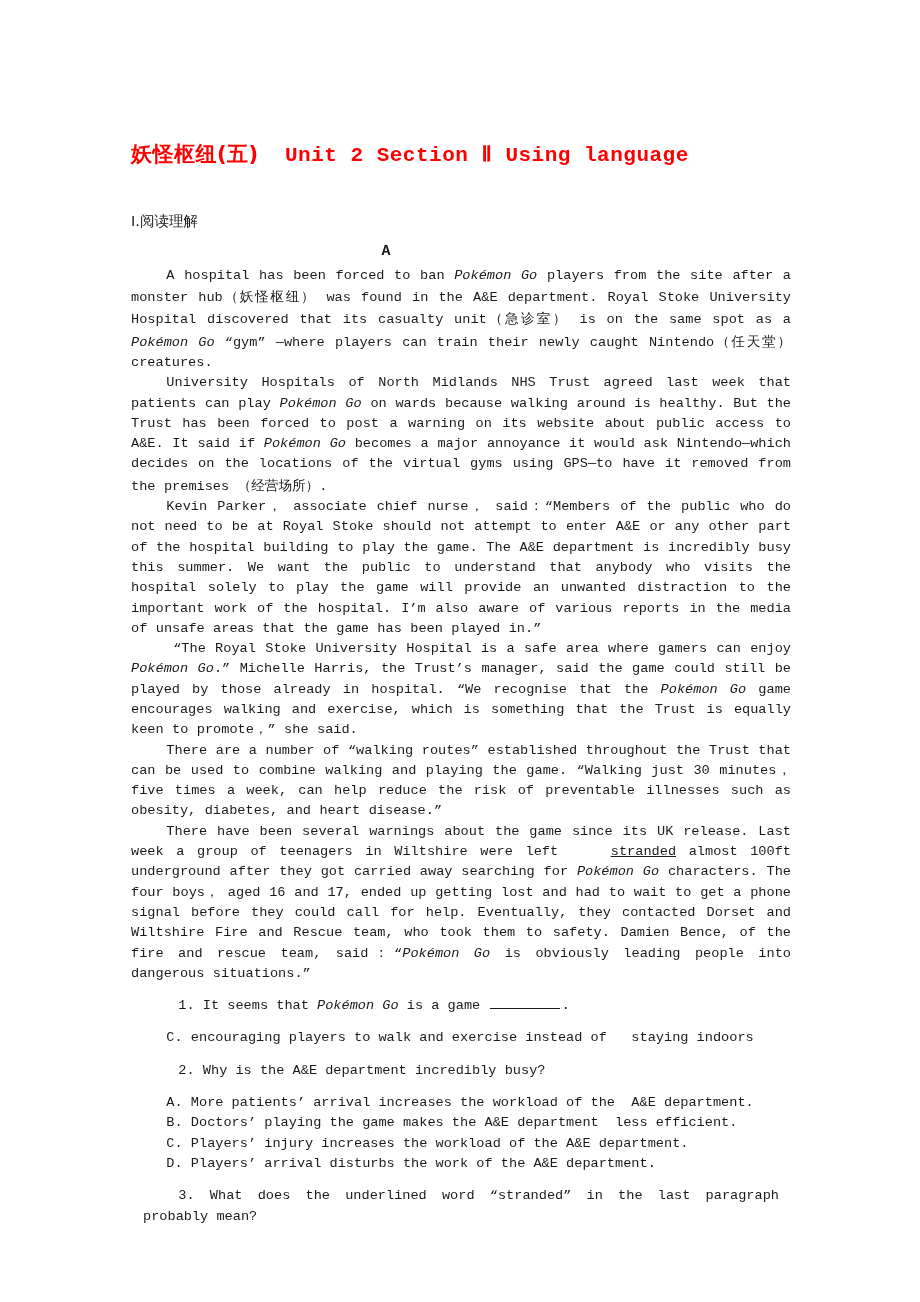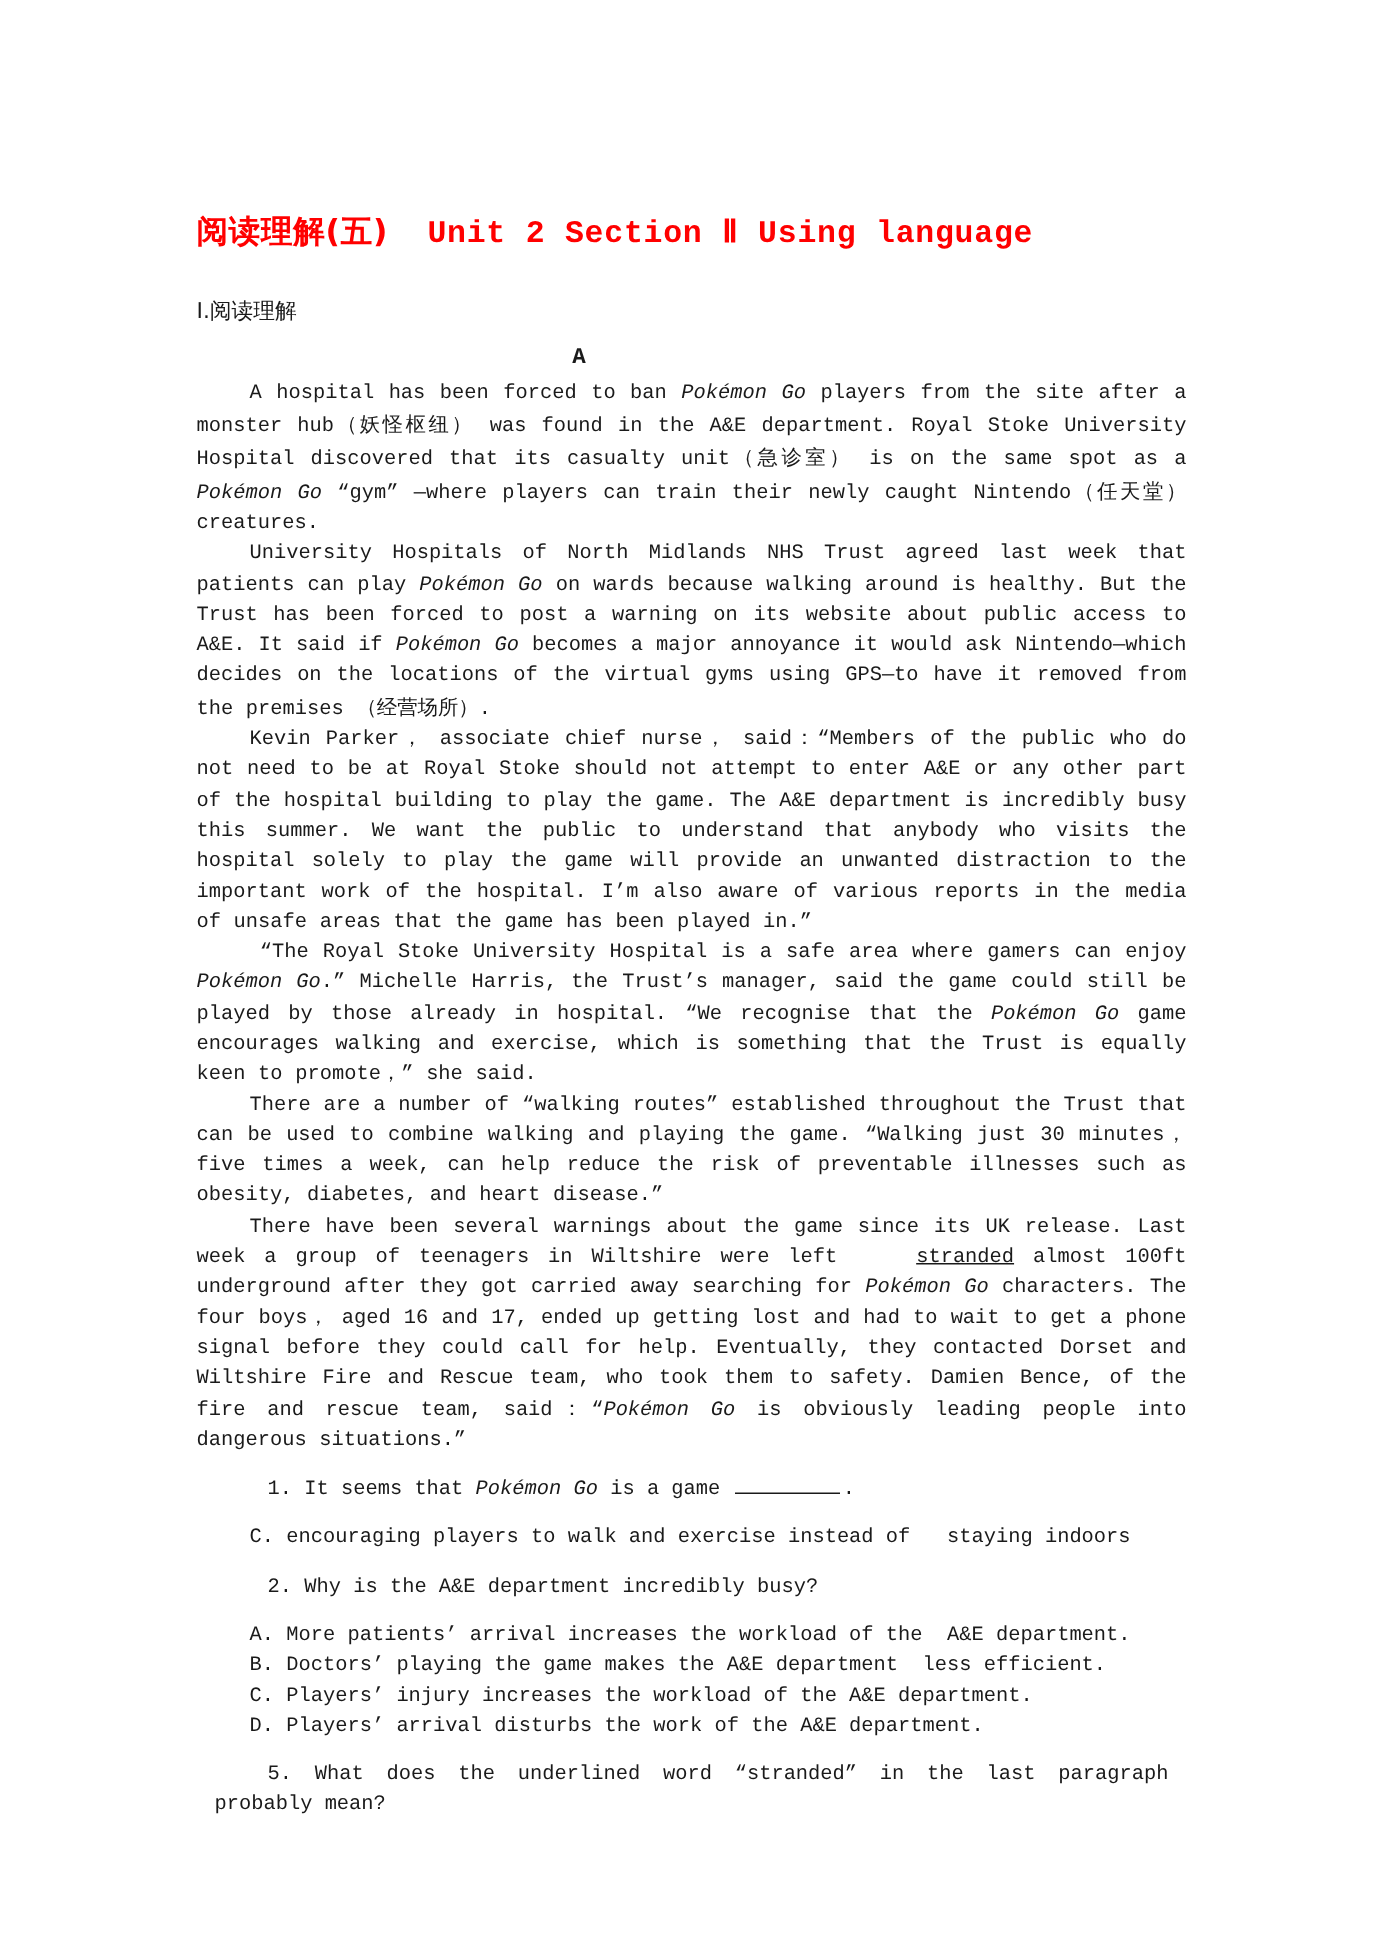--- a/index.html
+++ b/index.html
@@ -44,21 +44,21 @@
     position: absolute;
     left: 131px;
     top: 198px;
     width: 660px;
   }
 
   .section-label {
     font-family: "DejaVu Sans", sans-serif;
     font-size: 14.5px;
     color: #1a1a1a;
-    margin: 0 0 10px 0;
+    margin: 13px 0 10px 0;
     line-height: 1.5;
   }
 
   .passage-letter {
     text-align: center;
     font-size: 15px;
     font-weight: bold;
     margin: 0 0 6px 0;
     font-family: "Liberation Mono", "DejaVu Sans Mono", monospace;
     letter-spacing: 0;
@@ -106,21 +106,21 @@
     vertical-align: baseline;
     margin: 0 0.1em;
   }
 </style>
 </head>
 <body>
 
 <div class="page">
 
   <div class="doc-title">
-    <span class="cn">阅读理解(五)</span>&nbsp;&nbsp;<span>Unit 2  Section Ⅱ  Using language</span>
+    <span class="cn">妖怪枢纽(五)</span>&nbsp;&nbsp;<span>Unit 2  Section Ⅱ  Using language</span>
   </div>
 
   <div class="content">
 
     <div class="section-label">Ⅰ.阅读理解</div>
 
     <div class="passage-letter">A</div>
 
     <div id="passage-host">
         <p class="para"><span>A hospital has been forced to ban </span><span class="it">Pokémon Go</span><span> players from the site after a monster hub</span><span class="cn">（妖怪枢纽）</span><span> was found in the A&amp;E department. Royal Stoke University Hospital discovered that its casualty unit</span><span class="cn">（急诊室）</span><span> is on the same spot as a </span><span class="it">Pokémon Go</span><span> “gym” —where players can train their newly caught Nintendo</span><span class="cn">（任天堂）</span><span> creatures.</span></p>
@@ -132,17 +132,17 @@
       </div>
 
     <div id="questions-host">
         <p class="q"><span>1. It seems that </span><span class="it">Pokémon Go</span><span> is a game </span><span class="blank-line"></span><span>.</span></p>
         <p class="opt">C. encouraging players to walk and exercise instead of   staying indoors</p>
         <p class="q">2. Why is the A&amp;E department incredibly busy?</p>
         <p class="opt">A. More patients’ arrival increases the workload of the  A&amp;E department.</p>
         <p class="opt">B. Doctors’ playing the game makes the A&amp;E department  less efficient.</p>
         <p class="opt">C. Players’ injury increases the workload of the A&amp;E department.</p>
         <p class="opt">D. Players’ arrival disturbs the work of the A&amp;E department.</p>
-        <p class="q">5. What does the underlined word “stranded” in the last paragraph probably mean?</p>
+        <p class="q">3. What does the underlined word “stranded” in the last paragraph probably mean?</p>
       </div>
 
   </div>
 </div>
 
 </body></html>

